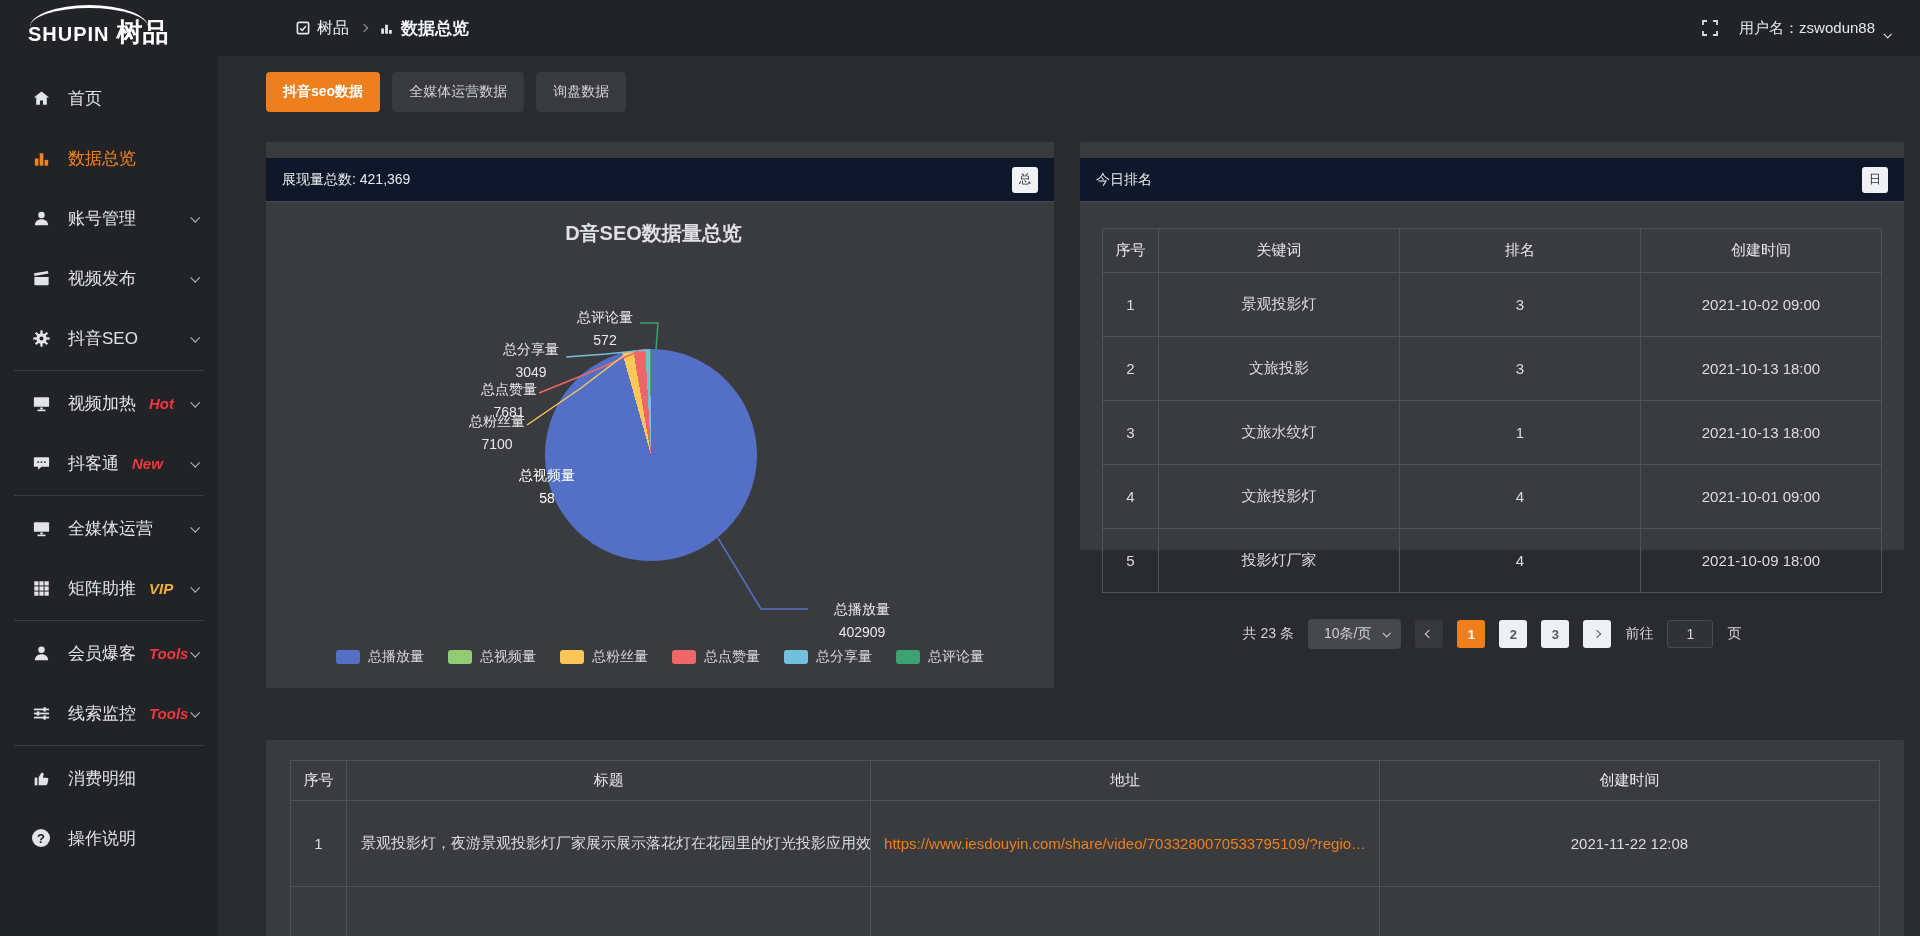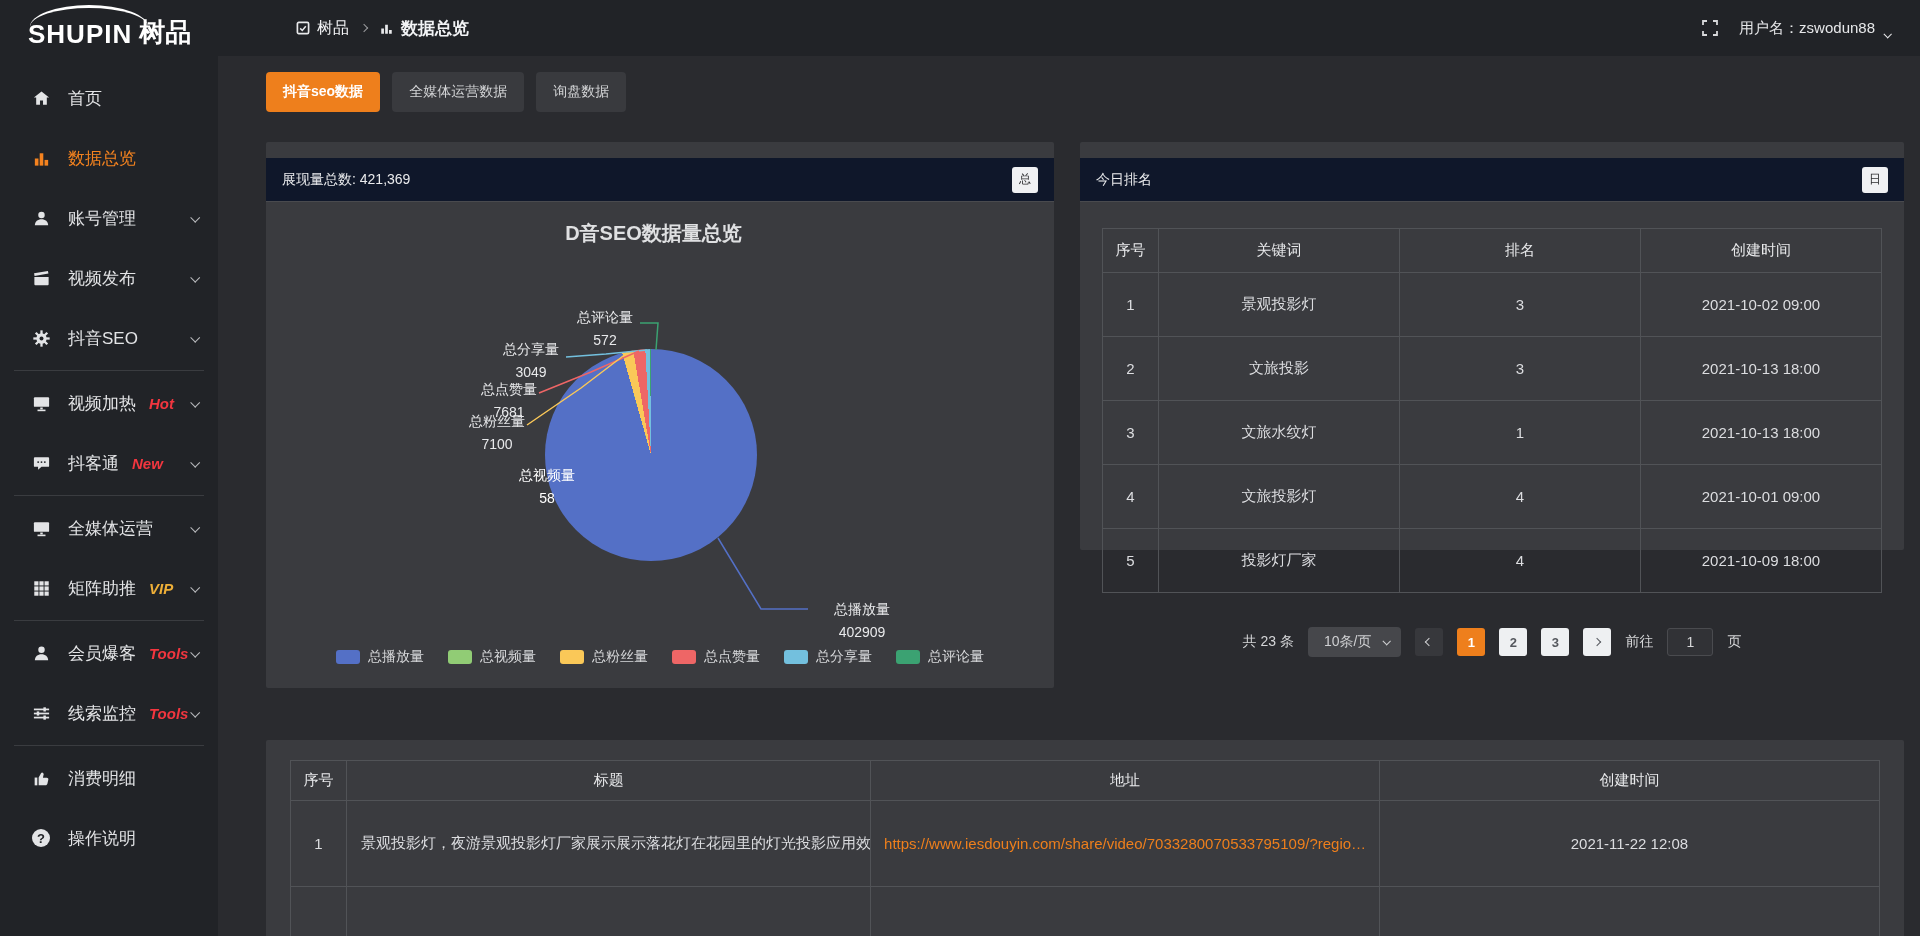--- a/index.html
+++ b/index.html
@@ -4,21 +4,21 @@
 <style>
   * { margin:0; padding:0; box-sizing:border-box; }
   html,body { width:1920px; height:936px; overflow:hidden; }
   body { background:#2a2b2f; font-family:"Liberation Sans","DejaVu Sans",sans-serif; color:#e3e4e6; }
 
   
   .topbar { height:56px; background:#212327; display:flex; align-items:center; position:relative; z-index:3; }
   .logo { width:218px; padding-left:28px; display:flex; align-items:center; position:relative; height:100%; }
   .logo-arc { position:absolute; left:30px; top:5px; width:118px; height:22px;
               border-top:3.5px solid #fff; border-radius:50% 50% 0 0 / 100% 100% 0 0; }
-  .logo-en { font-size:26px; font-weight:800; letter-spacing:1px; color:#fff; margin-top:12px; }
+  .logo-en { font-size:20px; font-weight:800; letter-spacing:1px; color:#fff; margin-top:12px; }
   .logo-cn { font-size:26px; font-weight:800; color:#fff; margin:8px 0 0 7px; }
   .breadcrumb { margin-left:78px; display:flex; align-items:center; gap:10px; }
   .crumb { display:flex; align-items:center; gap:7px; color:#f2f3f5; font-size:16px; cursor:pointer; }
   .crumb.current { font-size:17px; font-weight:bold; }
   .crumb-sep { color:#9a9b9e; margin:0 2px; }
   .top-right { margin-left:auto; display:flex; align-items:center; gap:20px; padding-right:30px; color:#e6e7e9; font-size:15px; }
   .user-entry { display:flex; align-items:flex-end; gap:9px; cursor:pointer; }
 
   
   .layout { display:flex; height:880px; }
@@ -71,21 +71,21 @@
 
   
   table { border-collapse:collapse; width:100%; table-layout:fixed; }
   th,td { border:1px solid #515357; text-align:center; font-weight:normal; color:#dcdde0; overflow:hidden; white-space:nowrap; }
   th { color:#e8e9eb; font-size:15px; }
   .rank-body { padding:26px 22px 0; flex:1; display:flex; flex-direction:column; }
   .rank-table th { height:44px; }
   .rank-table td { height:64px; font-size:15px; }
 
   
-  .pagination { margin-top:34px; display:flex; align-items:center; justify-content:center; gap:14px; font-size:14px; color:#d5d6d8; }
+  .pagination { margin-top:26px; display:flex; align-items:center; justify-content:center; gap:14px; font-size:14px; color:#d5d6d8; }
   .page-size { height:30px; padding:0 12px 0 16px; background:#46474b; border-radius:4px; display:flex; align-items:center; gap:12px; cursor:pointer; color:#cfd0d2; }
   .page-btn { min-width:28px; height:28px; padding:0 4px; border-radius:3px; background:#eef0f2; color:#55585e;
               display:flex; align-items:center; justify-content:center; font-size:13px; font-weight:bold; cursor:pointer; }
   .page-btn.prev { background:#37383c; color:#cfd0d2; }
   .page-btn.active { background:#ee7f1c; color:#fff; }
   .goto-input { width:46px; height:28px; background:#313236; border:1px solid #4a4b4f; border-radius:3px;
                 color:#d5d6d8; text-align:center; font-size:14px; font-family:inherit; }
 
   
   .report-panel { margin-top:52px; height:360px; }

